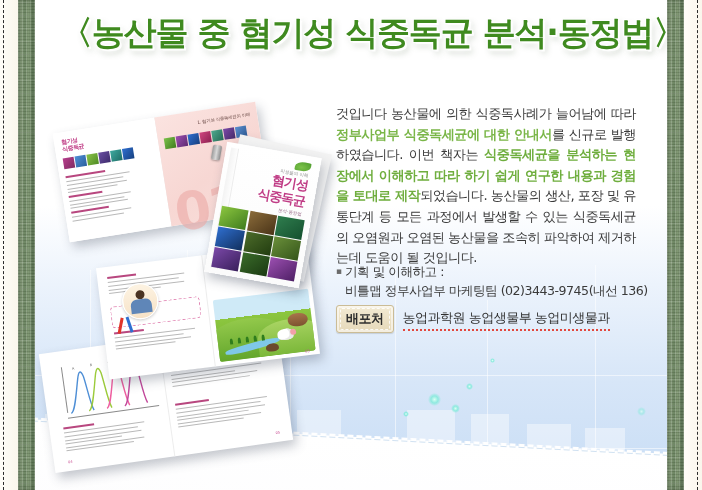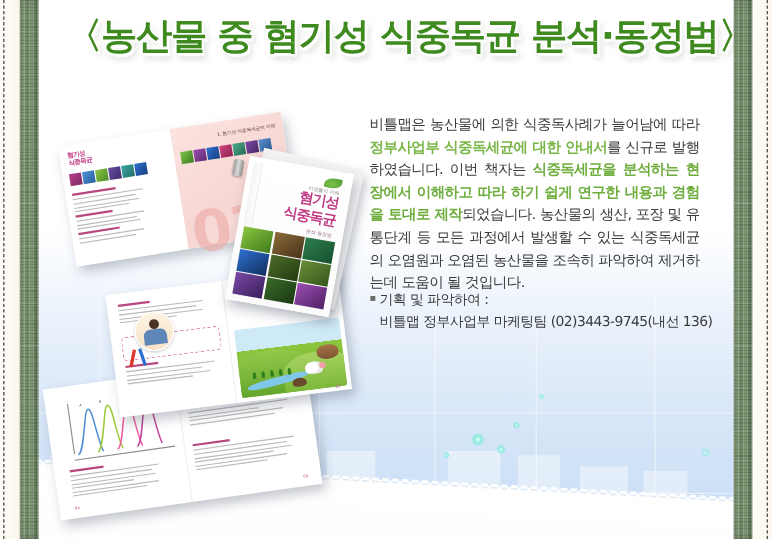--- a/index.html
+++ b/index.html
@@ -422,28 +422,32 @@
         <i style="background:linear-gradient(135deg,#9b4fb0,#4f2066);"></i>
       </div>
     </div>
   </div>
 
   <div class="headline">
     <div class="main-title">〈농산물 중 혐기성 식중독균 분석·동정법〉 신규 제작</div>
   </div>
 
   <div class="copy">
-    <span>비틀맵은 농산물에 의한 식중독사례가 늘어남에 따라 </span><span class="hl">정부사업부 식중독세균에 대한 안내서</span><span>를 신규로 발행하였습니다. 이번 책자는 </span><span class="hl2">식중독세균을 분석하는 현장에서 이해하고 따라 하기 쉽게 연구한 내용과 경험을 토대로 제작</span><span>되었습니다. 농산물의 생산, 포장 및 유통단계 등 모든 과정에서 발생할 수 있는 식중독세균의 오염원과 오염된 농산물을 조속히 파악하여 제거하는데 도움이 될 것입니다.</span>
+    <span>것입니다 농산물에 의한 식중독사례가 늘어남에 따라 </span><span class="hl">정부사업부 식중독세균에 대한 안내서</span><span>를 신규로 발행하였습니다. 이번 책자는 </span><span class="hl2">식중독세균을 분석하는 현장에서 이해하고 따라 하기 쉽게 연구한 내용과 경험을 토대로 제작</span><span>되었습니다. 농산물의 생산, 포장 및 유통단계 등 모든 과정에서 발생할 수 있는 식중독세균의 오염원과 오염된 농산물을 조속히 파악하여 제거하는데 도움이 될 것입니다.</span>
   </div>
 
   <div class="contact">
     <div>
-      <span class="bullet">▪</span><span>기획 및 파악하여 :</span>
+      <span class="bullet">▪</span><span>기획 및 이해하고 :</span>
     </div>
     <div class="line2">비틀맵 정부사업부 마케팅팀 (02)3443-9745(내선 136)</div>
+    <div class="dist-row">
+      <span class="dist-badge">배포처</span>
+      <span class="dist-text">농업과학원 농업생물부 농업미생물과</span>
+    </div>
   </div>
 
   <div class="gutter left"></div>
   <div class="gutter right"></div>
   <div class="band left"></div>
   <div class="band right"></div>
   <div class="crop l"></div>
   <div class="crop r"></div>
 
 </div>

